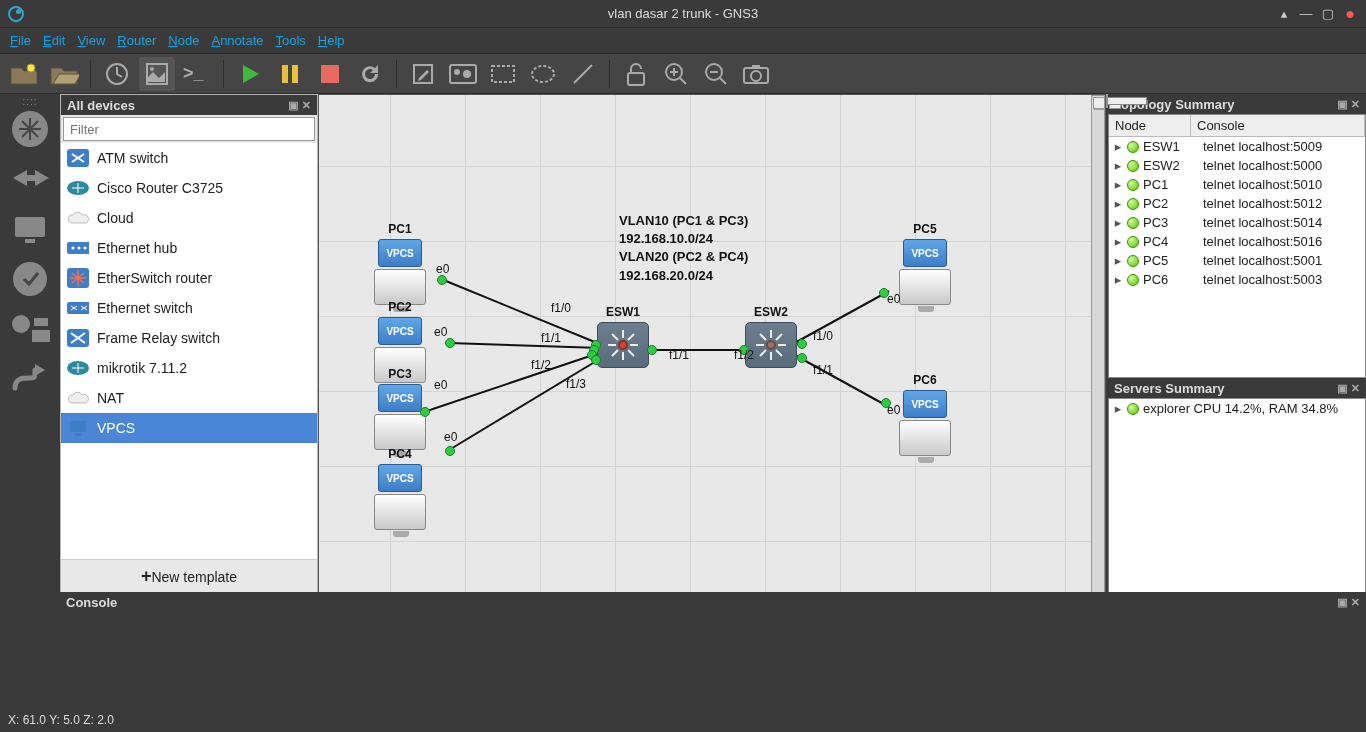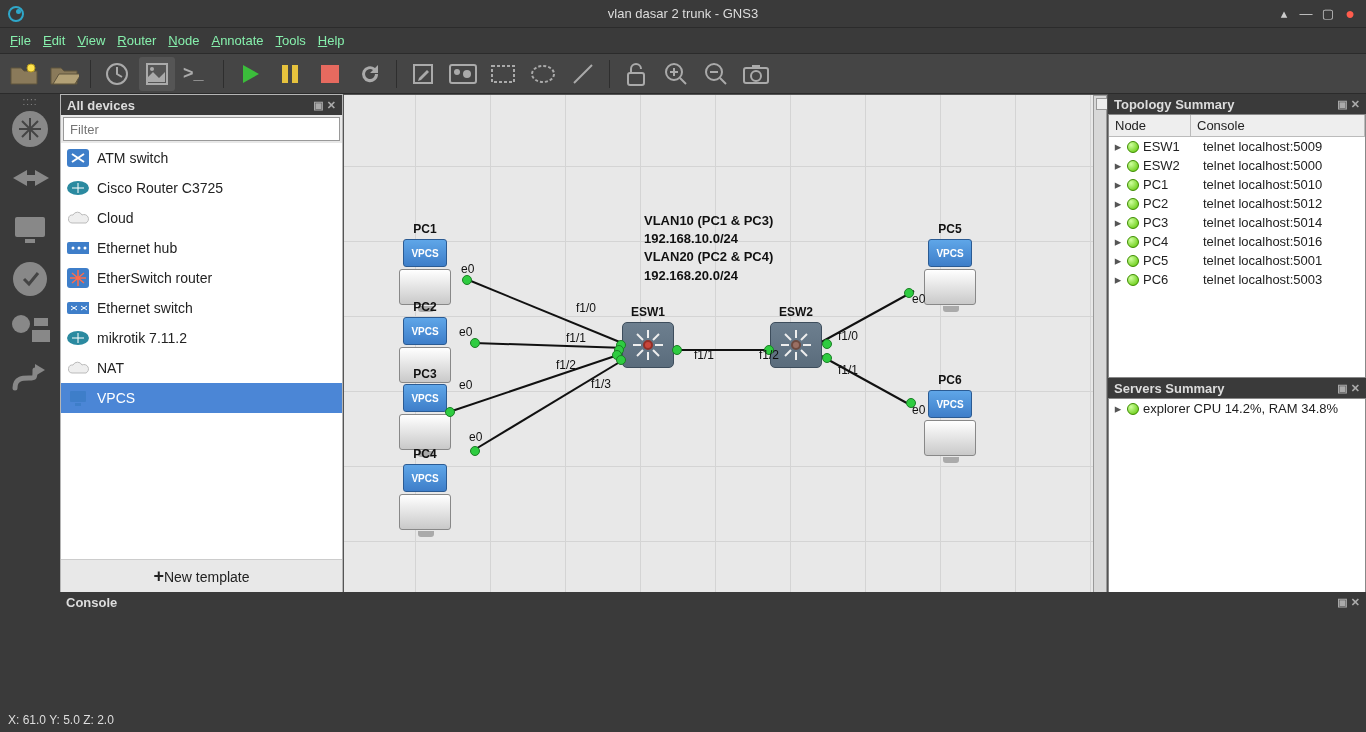--- a/index.html
+++ b/index.html
@@ -21,41 +21,41 @@
   }
   .titlebar .left, .titlebar .right { width:140px; display:flex; align-items:center; gap:6px; }
   .titlebar .right { justify-content:flex-end; }
   .titlebar .center { flex:1; text-align:center; color:#ddd; font-size:13px; }
   .titlebar .logo { width:16px; height:16px; border-radius:50%; border:2px solid #2fa7c9; position:relative; }
   .titlebar .logo::after{content:'';position:absolute;right:1px;top:1px;width:5px;height:5px;border-radius:50%;background:#2fa7c9;}
   .winbtn { width:16px; height:16px; display:flex; align-items:center; justify-content:center; color:#ccc; cursor:pointer;}
   .winbtn.close{color:#ff5c4d;font-weight:bold;font-size:16px;}
   
   .menubar { height:26px; display:flex; align-items:center; gap:12px; padding:2px 10px; background:#3a3a3a; border-bottom:1px solid #2b2b2b;}
-  .menubar span { color:#86efac; font-size:13px; cursor:pointer; }
+  .menubar span { color:#0ea5e9; font-size:13px; cursor:pointer; }
   .menubar span::first-letter { text-decoration: underline; }
   
   .toolbar { height:40px; display:flex; align-items:center; gap:4px; padding:2px 6px; background:#454545; border-bottom:1px solid #2b2b2b;}
   .tbtn { width:36px; height:34px; display:flex; align-items:center; justify-content:center; border-radius:3px; cursor:pointer;}
   .tsep { width:1px; height:28px; background:#2e2e2e; margin:0 4px; }
   
   .main { position:absolute; top:94px; bottom:22px; left:0; right:0; display:flex; }
   .leftcol { width:60px; background:#3a3a3a; display:flex; flex-direction:column; align-items:center; gap:4px; padding-top:2px;}
   .leftcol .grip { width:24px; height:6px; color:#888; font-size:10px; letter-spacing:1px; text-align:center;}
   .leftcol .lbtn { width:48px; height:46px; display:flex; align-items:center; justify-content:center; border-radius:4px; cursor:pointer;}
-  .devpanel { width:283px; background:#e8e8e8; color:#222; border:1px solid #b5b5b5; display:flex; flex-direction:column;}
+  .devpanel { width:258px; background:#e8e8e8; color:#222; border:1px solid #b5b5b5; display:flex; flex-direction:column;}
   .panelhdr { height:20px; background:#3a3a3a; color:#ddd; padding:2px 6px; font-weight:bold; font-size:13px; display:flex; align-items:center; justify-content:space-between;}
   .panelhdr .dock{font-size:11px;color:#aaa;}
   .filterinput { margin:2px; height:24px; border:1px solid #999; padding:2px 6px; font-size:13px; color:#777; background:#fff;}
   .devlist { flex:1; overflow:auto; background:#fff; }
   .devitem { display:flex; align-items:center; gap:8px; padding:5px 6px; cursor:pointer; font-size:14px; color:#222;}
   .devitem.selected { background:#4b86d6; color:#fff;}
   .devicon { width:22px; height:20px; display:flex; align-items:center; justify-content:center;}
   .newtmpl { text-align:center; padding:6px; font-size:14px; color:#222; background:#e8e8e8; cursor:pointer; border-top:1px solid #ccc;}
-  .canvaswrap { flex:1; position:relative; background:#3a3a3a; display:flex; flex-direction:column;}
+  .canvaswrap { flex:1; position:relative; background:#3a3a3a; display:flex; flex-direction:row;}
   .canvas { flex:1; position:relative; overflow:hidden; margin:0; background-color:#e8e8e8;
     background-image:linear-gradient(#d4d4d4 1px, transparent 1px),linear-gradient(90deg,#d4d4d4 1px, transparent 1px);
     background-size:75px 75px; background-position: -4px -4px; border:1px solid #555;}
   .scroll-h { height:14px; background:#d8d8d8; border:1px solid #999; position:relative;}
   .scroll-h::before,.scroll-h::after{content:'';position:absolute;top:2px;width:10px;height:10px;border:1px solid #999;background:#eee;}
   .scroll-h::before{left:2px;} .scroll-h::after{right:2px;}
   .scroll-v { position:absolute; right:0; top:0; bottom:14px; width:14px; background:#d8d8d8; border:1px solid #999;}
   .scroll-v::before,.scroll-v::after{content:'';position:absolute;left:2px;width:10px;height:10px;border:1px solid #999;background:#eee;}
   .scroll-v::before{top:2px;} .scroll-v::after{bottom:2px;}
   .rightcol { width:258px; display:flex; flex-direction:column; gap:0px; background:#3a3a3a;}
@@ -330,20 +330,29 @@
           <div class="devicon">
             <svg width="24" height="12">
               <rect width="24" height="12" rx="2" fill="#3e7ec9"></rect>
               <path d="M4 4l6 4M14 4l6 4M4 8l6-4M14 8l6-4" stroke="#fff"></path>
             </svg>
           </div>
           <span>Ethernet switch</span>
         </div>
       <div class="devitem">
           <div class="devicon">
+            <svg width="22" height="18">
+              <rect width="22" height="18" rx="3" fill="#3e7ec9"></rect>
+              <path d="M4 4l14 10M18 4L4 14" stroke="#fff" stroke-width="2"></path>
+            </svg>
+          </div>
+          <span>Frame Relay switch</span>
+        </div>
+      <div class="devitem">
+          <div class="devicon">
             <svg width="22" height="16">
               <ellipse cx="11" cy="8" rx="11" ry="7" fill="#2b8aa0"></ellipse>
               <path d="M5 8h12M11 3v10" stroke="#fff"></path>
             </svg>
           </div>
           <span>mikrotik 7.11.2</span>
         </div>
       <div class="devitem">
           <div class="devicon">
             <svg width="24" height="14">

